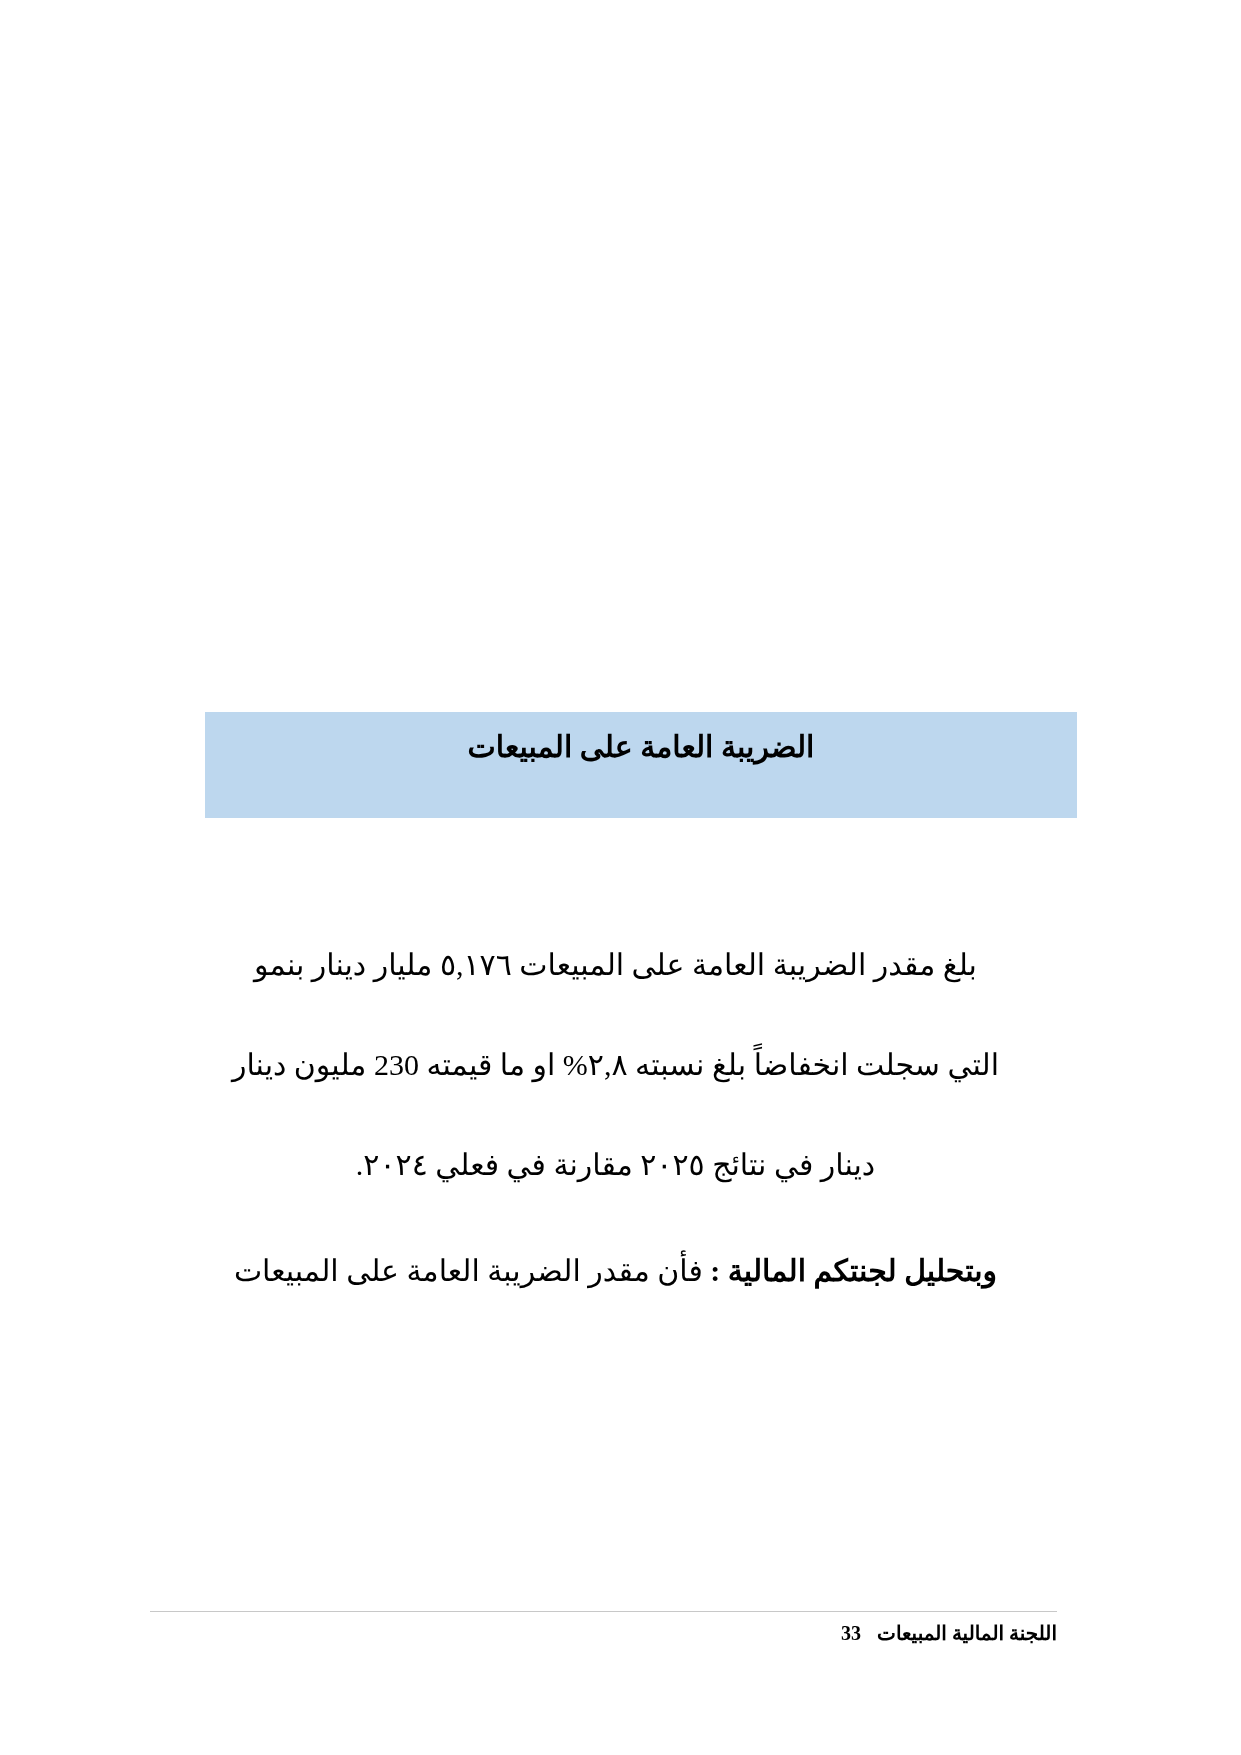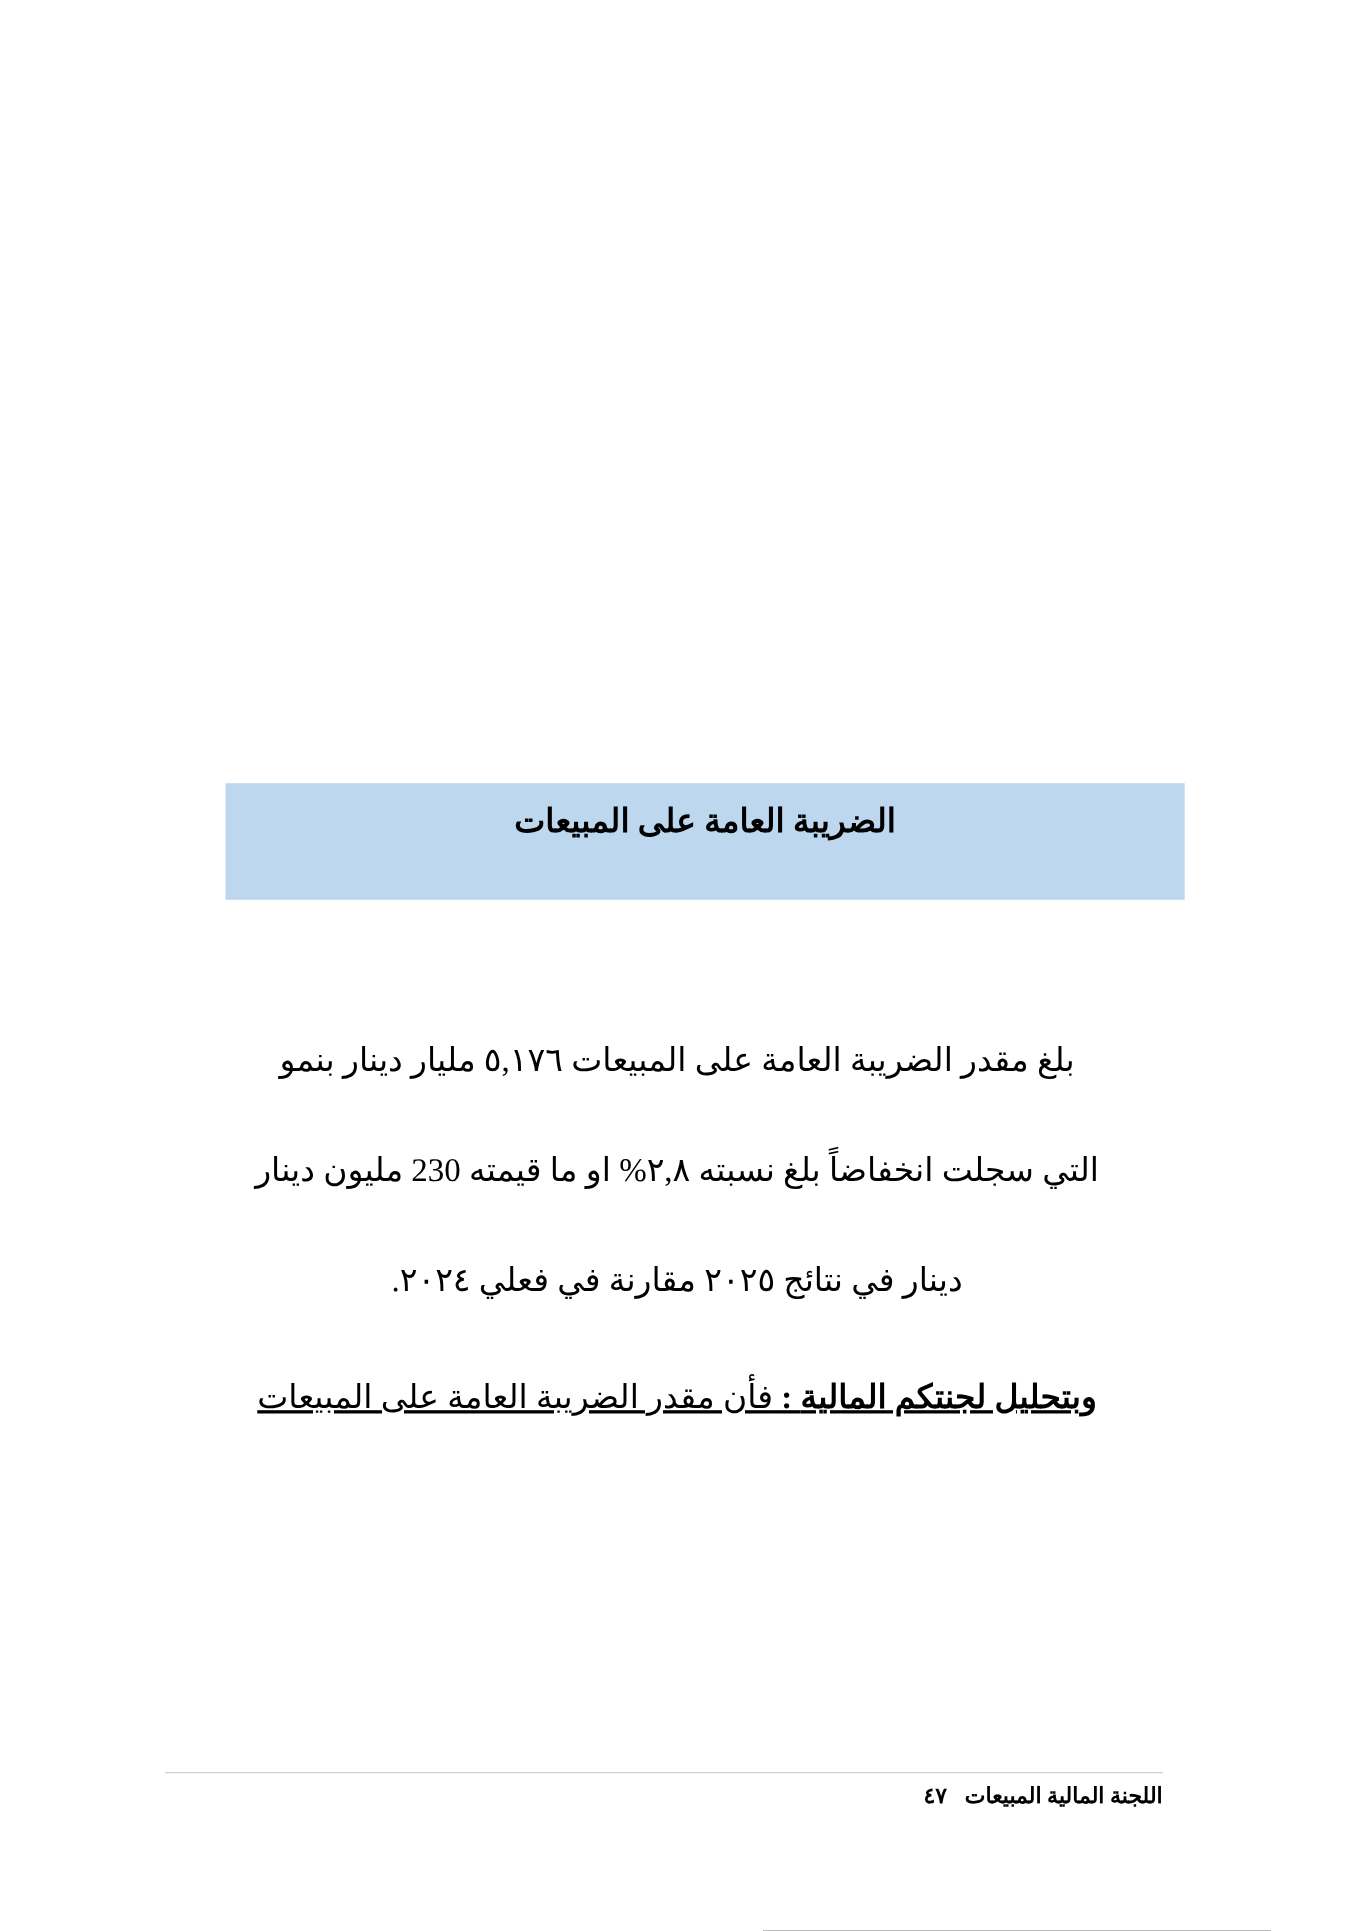--- a/index.html
+++ b/index.html
@@ -35,21 +35,21 @@
     right:128px;
     direction:rtl;
     text-align:center;
     font-size:30px;
   }
   .line{
     height:100px;
     line-height:100px;
     white-space:nowrap;
   }
-  .para2{margin-top:6px;text-decoration:underline;}
+  .para2{margin-top:6px;}
   .bold{font-weight:bold;}
   .footer-rule{
     position:absolute;
     left:150px;
     right:184px;
     top:1611px;
     border-top:1px solid #C8C8C8;
     height:0;
   }
   .footer{
@@ -82,16 +82,16 @@
     <div class="line">دينار في نتائج ٢٠٢٥ مقارنة في فعلي ٢٠٢٤.</div>
 
     <div class="line para2">
       <span class="bold">وبتحليل لجنتكم المالية</span><span class="bold"> : </span><span>فأن مقدر الضريبة العامة على المبيعات</span>
     </div>
   </div>
 
   <div class="footer-rule"></div>
 
   <div class="footer">
-    <span>اللجنة المالية المبيعات</span><span class="page-num">٤٧</span>
+    <span>اللجنة المالية المبيعات</span><span class="page-num">33</span>
   </div>
 
 </div>
 
 </body></html>

